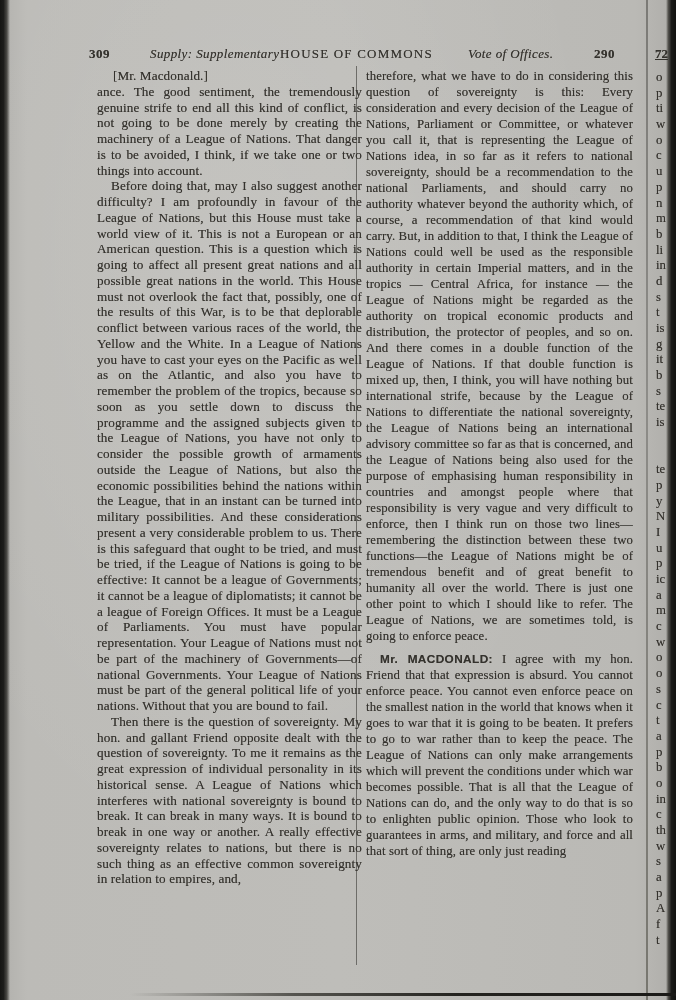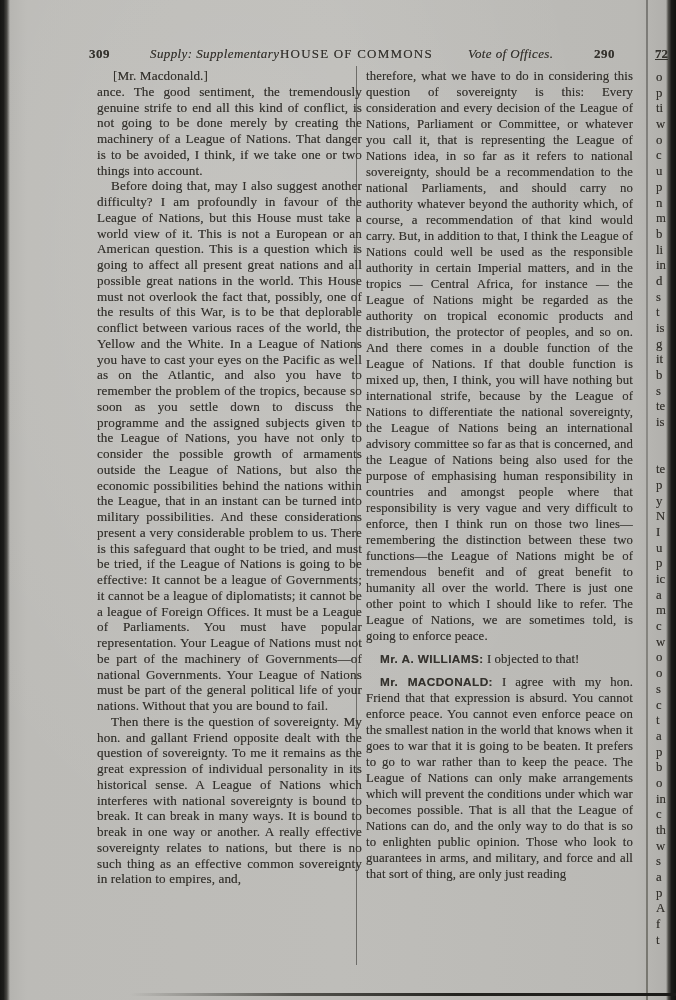--- a/index.html
+++ b/index.html
@@ -72,21 +72,20 @@
 
   <div class="col col-left txt">
     <p class="cont-header">[Mr. Macdonald.]</p>
     <p class="para no-indent">ance. The good sentiment, the tremendously genuine strife to end all this kind of conflict, is not going to be done merely by creating the machinery of a League of Nations. That danger is to be avoided, I think, if we take one or two things into account.</p>
     <p class="para">Before doing that, may I also suggest another difficulty? I am profoundly in favour of the League of Nations, but this House must take a world view of it. This is not a European or an American question. This is a question which is going to affect all present great nations and all possible great nations in the world. This House must not overlook the fact that, possibly, one of the results of this War, is to be that deplorable conflict between various races of the world, the Yellow and the White. In a League of Nations you have to cast your eyes on the Pacific as well as on the Atlantic, and also you have to remember the problem of the tropics, because so soon as you settle down to discuss the programme and the assigned subjects given to the League of Nations, you have not only to consider the possible growth of armaments outside the League of Nations, but also the economic possibilities behind the nations within the League, that in an instant can be turned into military possibilities. And these considerations present a very considerable problem to us. There is this safeguard that ought to be tried, and must be tried, if the League of Nations is going to be effective: It cannot be a league of Governments; it cannot be a league of diplomatists; it cannot be a league of Foreign Offices. It must be a League of Parliaments. You must have popular representation. Your League of Nations must not be part of the machinery of Governments—of national Governments. Your League of Nations must be part of the general political life of your nations. Without that you are bound to fail.</p>
     <p class="para">Then there is the question of sovereignty. My hon. and gallant Friend opposite dealt with the question of sovereignty. To me it remains as the great expression of individual personality in its historical sense. A League of Nations which interferes with national sovereignty is bound to break. It can break in many ways. It is bound to break in one way or another. A really effective sovereignty relates to nations, but there is no such thing as an effective common sovereignty in relation to empires, and,</p>
   </div>
 
   <div class="col col-right txt">
     <p class="para no-indent">therefore, what we have to do in considering this question of sovereignty is this: Every consideration and every decision of the League of Nations, Parliament or Committee, or whatever you call it, that is representing the League of Nations idea, in so far as it refers to national sovereignty, should be a recommendation to the national Parliaments, and should carry no authority whatever beyond the authority which, of course, a recommendation of that kind would carry. But, in addition to that, I think the League of Nations could well be used as the responsible authority in certain Imperial matters, and in the tropics — Central Africa, for instance — the League of Nations might be regarded as the authority on tropical economic products and distribution, the protector of peoples, and so on. And there comes in a double function of the League of Nations. If that double function is mixed up, then, I think, you will have nothing but international strife, because by the League of Nations to differentiate the national sovereignty, the League of Nations being an international advisory committee so far as that is concerned, and the League of Nations being also used for the purpose of emphasising human responsibility in countries and amongst people where that responsibility is very vague and very difficult to enforce, then I think run on those two lines—remembering the distinction between these two functions—the League of Nations might be of tremendous benefit and of great benefit to humanity all over the world. There is just one other point to which I should like to refer. The League of Nations, we are sometimes told, is going to enforce peace.</p>
-    <p class="para speech"><span class="spk">Mr. A. WILLIAMS:</span> <span>I objected to that!</span></p>
     <p class="para speech"><span class="spk">Mr. MACDONALD:</span> <span>I agree with my hon. Friend that that expression is absurd. You cannot enforce peace. You cannot even enforce peace on the smallest nation in the world that knows when it goes to war that it is going to be beaten. It prefers to go to war rather than to keep the peace. The League of Nations can only make arrangements which will prevent the conditions under which war becomes possible. That is all that the League of Nations can do, and the only way to do that is so to enlighten public opinion. Those who look to guarantees in arms, and military, and force and all that sort of thing, are only just reading</span></p>
   </div>
 
   <div class="sliver-pagenum txt">72</div>
   <div class="sliver-frags txt">
       <div class="frag-line">o</div>
       <div class="frag-line">p</div>
       <div class="frag-line">ti</div>
       <div class="frag-line">w</div>
       <div class="frag-line">o</div>

